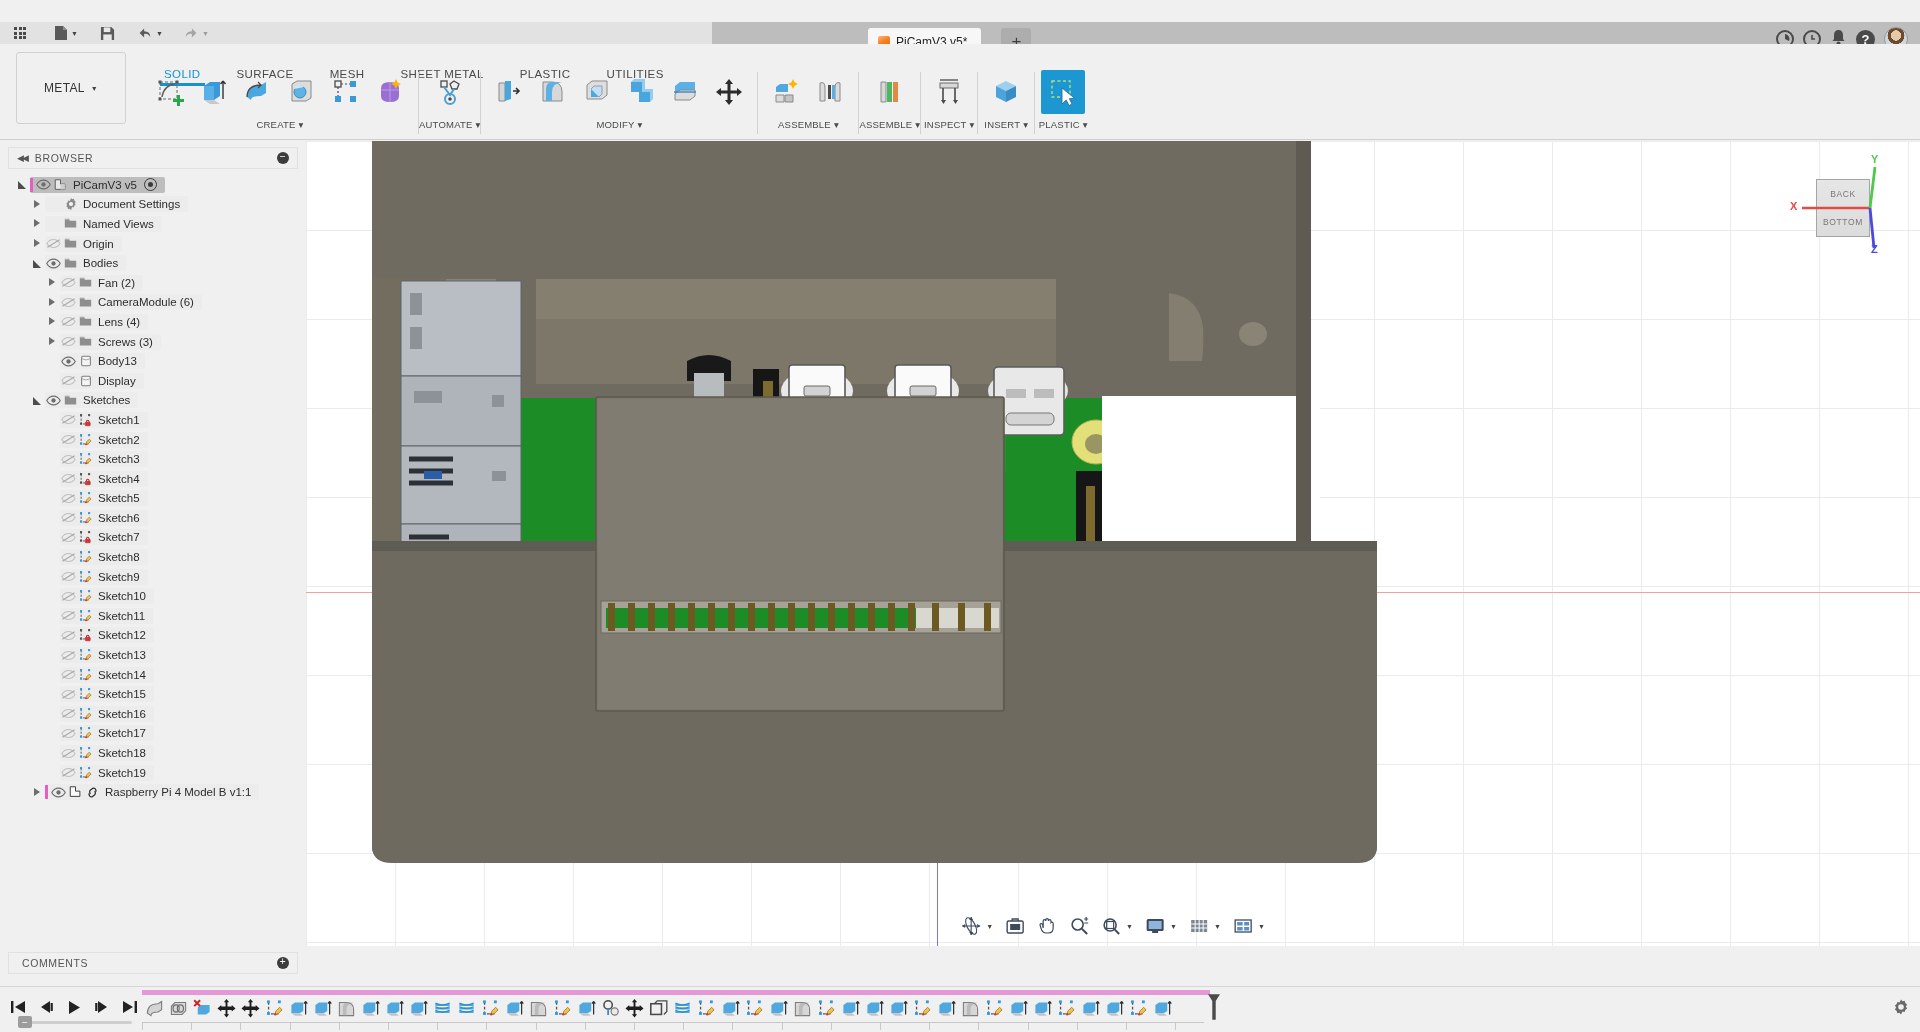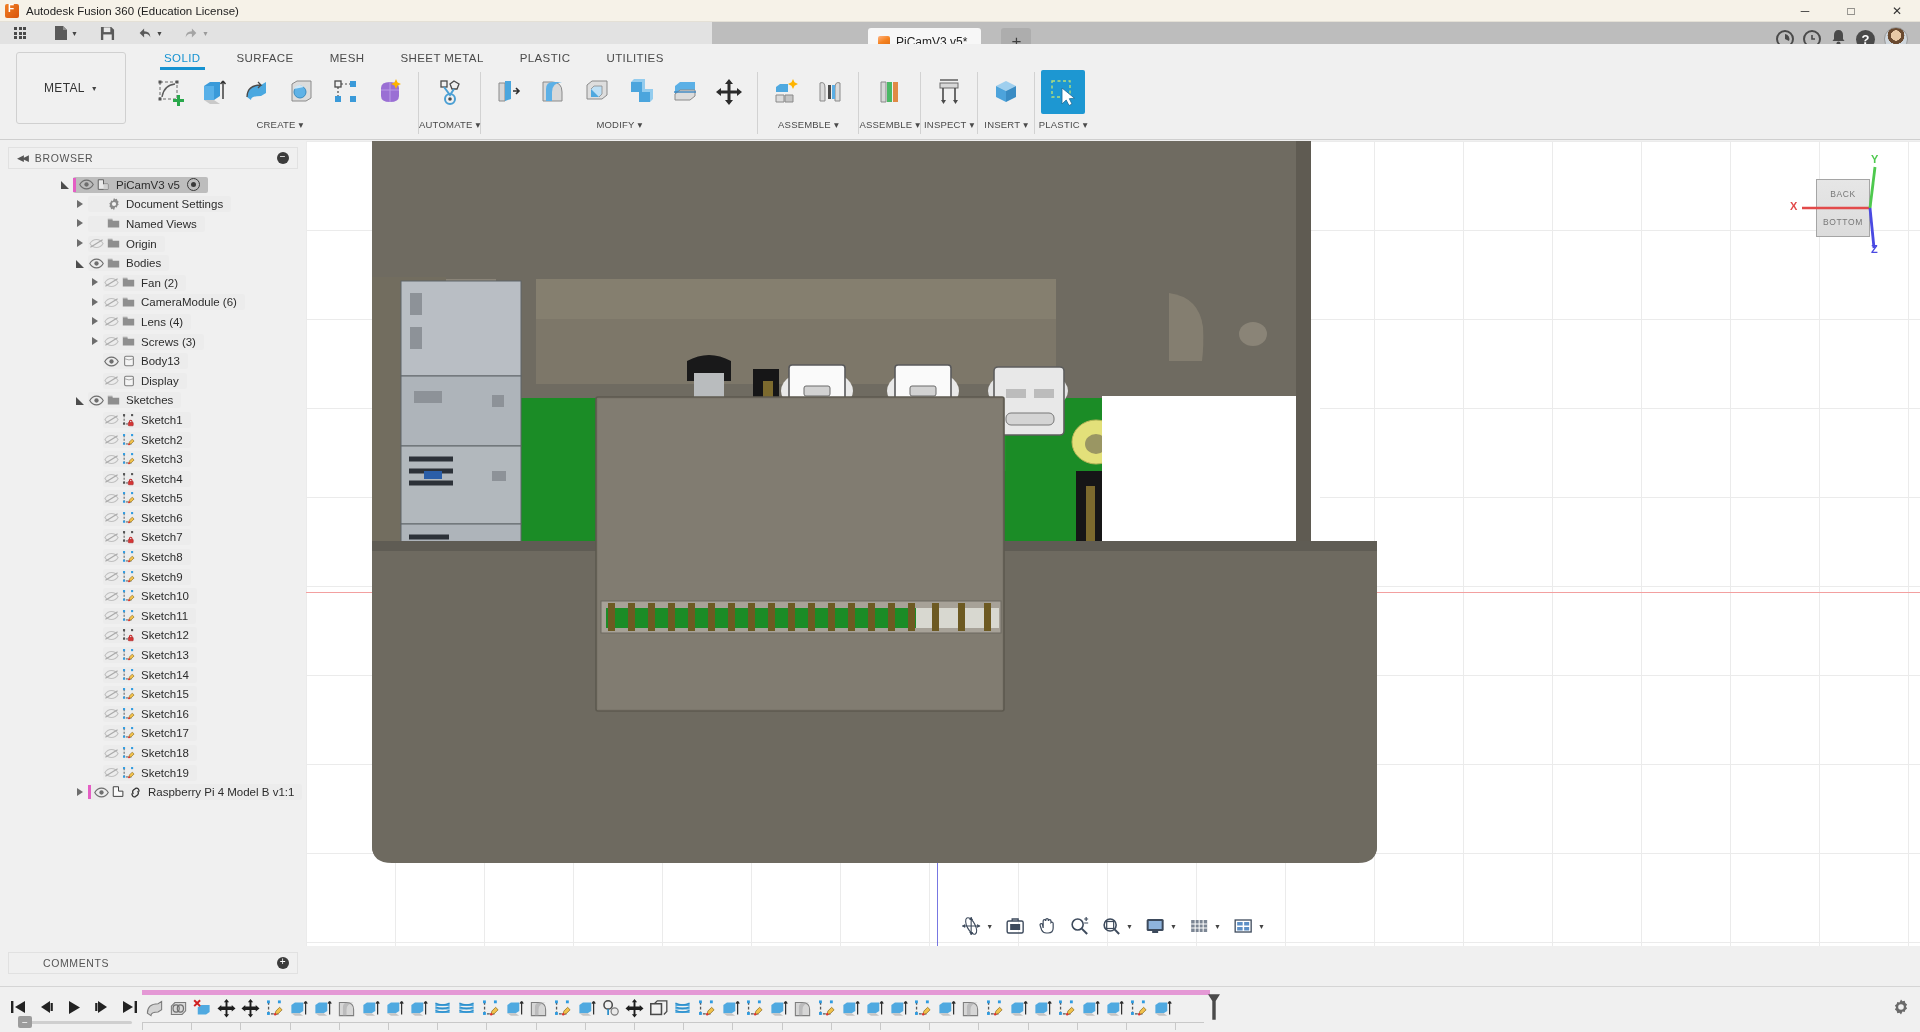--- a/index.html
+++ b/index.html
@@ -88,21 +88,21 @@
     position: absolute; top: 44px; left: 0; width: 1920px; height: 96px;
     background: #f0f0f0; border-bottom: 1px solid #cfcfcf;
   }
   .design-box {
     position: absolute; left: 16px; top: 8px; width: 110px; height: 72px;
     border: 1px solid #d0d0d0; border-radius: 3px; background: #f0f0f0;
     display: flex; align-items: center; justify-content: center;
     font-size: 12px; color: #333; letter-spacing: .3px; cursor: pointer;
   }
   .tabs {
-    position: absolute; left: 146px; top: 5px; display: flex; gap: 0;
+    position: absolute; left: 146px; top: 21px; display: flex; gap: 0;
     font-size: 11.5px; color: #4a4a4a; letter-spacing: .4px;
   }
   .tabs span {
     padding: 3px 18px 5px; cursor: pointer; position: relative; white-space: nowrap;
   }
   .tabs span.active { color: #1592d1; }
   .tabs span.active::after {
     content: ""; position: absolute; left: 14px; right: 14px; bottom: -1px;
     height: 3px; background: #1592d1;
   }
@@ -131,21 +131,21 @@
     margin: 6px 8px 4px 8px; height: 22px; background: #f0f0f0;
     border: 1px solid #e1e1e1; display: flex; align-items: center;
     padding: 0 8px; letter-spacing: .6px; font-size: 10.5px; color: #555;
   }
   .hdr-arrows { margin-right: 8px; color: #555; font-size: 9px; letter-spacing: -2px; }
   .hdr-dot {
     margin-left: auto; width: 12px; height: 12px; border-radius: 50%;
     background: #3c3c3c; color: #fff; font-size: 10px; line-height: 10px;
     text-align: center; cursor: pointer;
   }
-  .tree { padding-top: 2px; margin-left: 43px; }
+  .tree { padding-top: 2px; }
   .trow { height: 19.6px; display: flex; align-items: center; white-space: nowrap; }
   .trow .hl { display: flex; align-items: center; background: #ececec; border-radius: 2px; padding-right: 8px; height: 16px; }
   .trow.root .hl { background: #bdbdbd; }
   .tw { width: 16px; display: flex; align-items: center; justify-content: center; flex: none; }
   .tri-closed {
     width: 7px; height: 9px; position: relative; cursor: pointer;
   }
   .tri-closed::after {
     content: ""; position: absolute; left: 0; top: 0;
     border-left: 6px solid #6d6d6d; border-top: 4.5px solid transparent; border-bottom: 4.5px solid transparent;
@@ -229,29 +229,20 @@
     display: flex; align-items: center; justify-content: center; cursor: pointer;
   }
   .tl-gear { position: absolute; right: 10px; bottom: 12px; cursor: pointer; }
   .tl-playhead { position: absolute; top: 2px; width: 12px; }
 </style>
 </head>
 <body>
 
 <div id="app">
 
-  <div class="titlebar">
-    <div class="tb-logo"></div>
-    <div class="tb-title">Autodesk Fusion 360 (Education License)</div>
-    <div class="tb-wincontrols">
-      <div>─</div>
-      <div>□</div>
-      <div class="close">✕</div>
-    </div>
-  </div>
 
   <div class="qat">
     <div class="qat-inner">
       <div class="qat-btn" style="padding:0 8px">
         <span class="waffle">
             <i></i>
             <i></i>
             <i></i>
             <i></i>
             <i></i>
@@ -1268,21 +1259,21 @@
                 <path d="M10.5 6.5 A3 3 0 0 1 10.5 11 L8 13 A3 3 0 0 1 4 9" fill="none" stroke="#2f2f2f" stroke-width="1.6"></path>
               </svg>
             </span>
             <span class="tlabel">Raspberry Pi 4 Model B v1:1</span>
           </span>
         </div>
       </div>
   </div>
 
   <div class="comments">
-    <span style="margin-left:26px">COMMENTS</span>
+    <span style="margin-left:5px">COMMENTS</span>
     <span class="hdr-dot" style="margin-left:auto">+</span>
   </div>
 
   <div class="canvas">
 
     <div class="grid-lines" id="gridlines">
         <div class="gl-v" style="left:0px"></div>
         <div class="gl-v" style="left:89px"></div>
         <div class="gl-v" style="left:178px"></div>
         <div class="gl-v" style="left:267px"></div>

